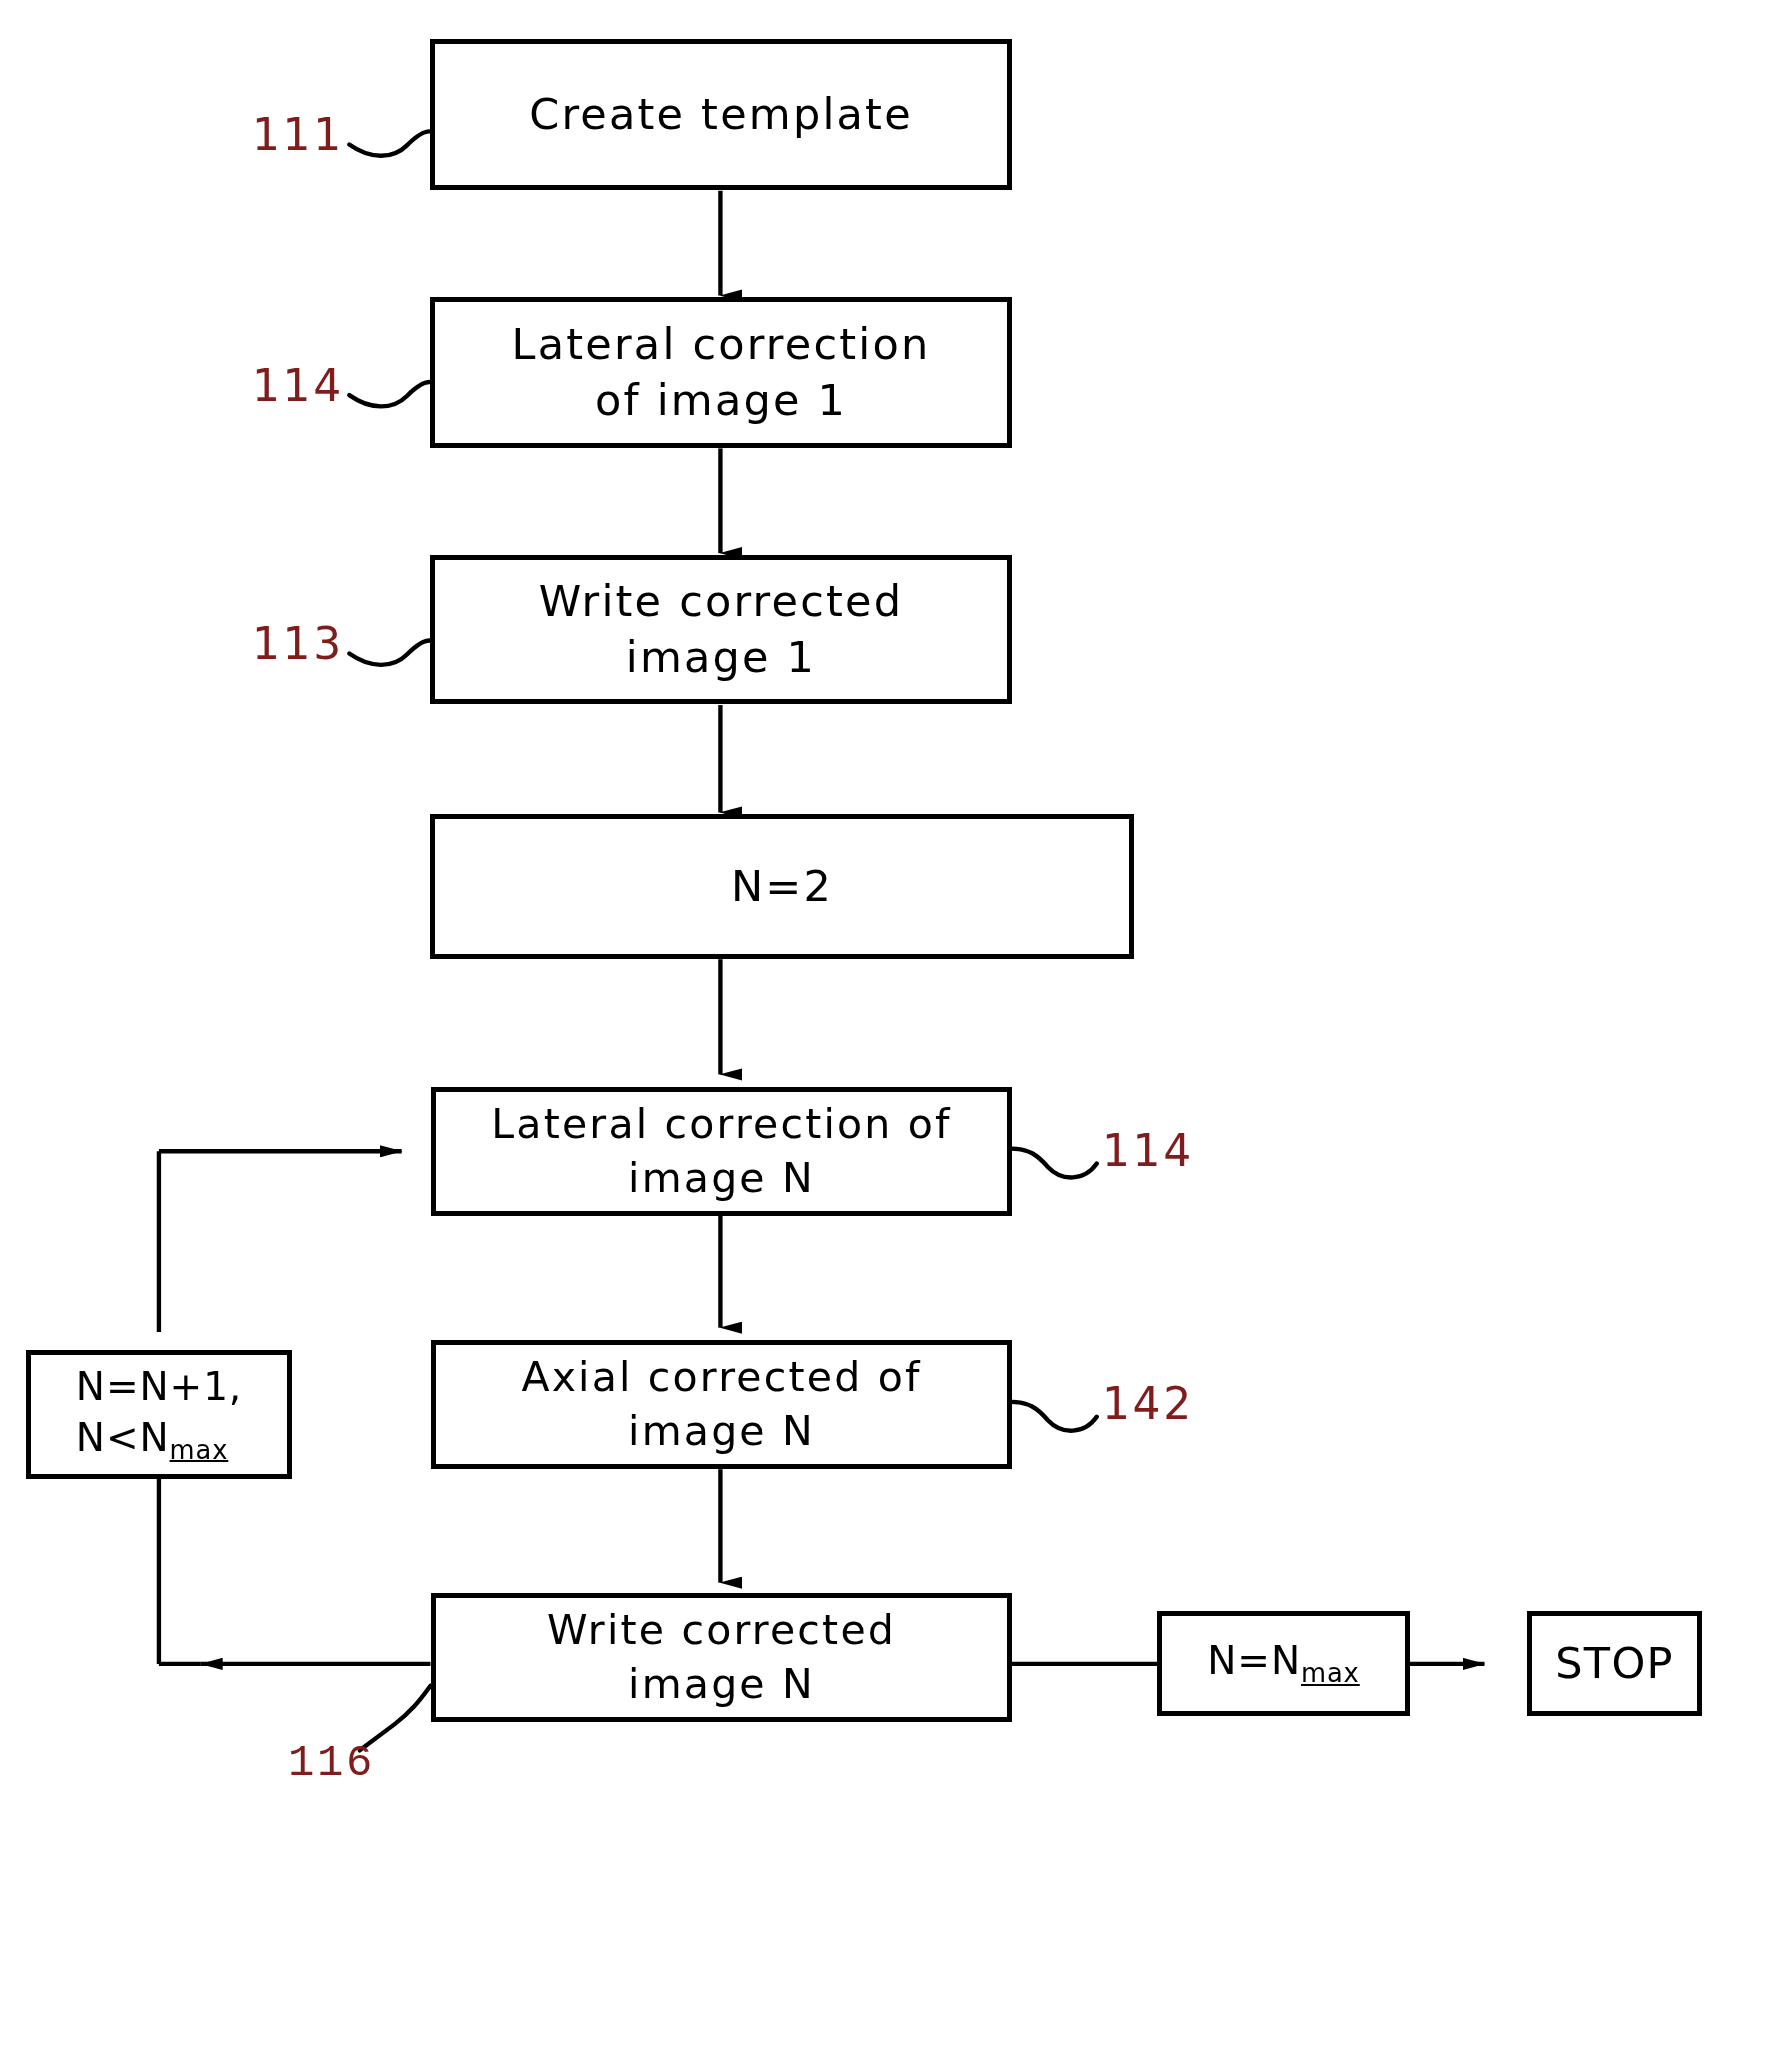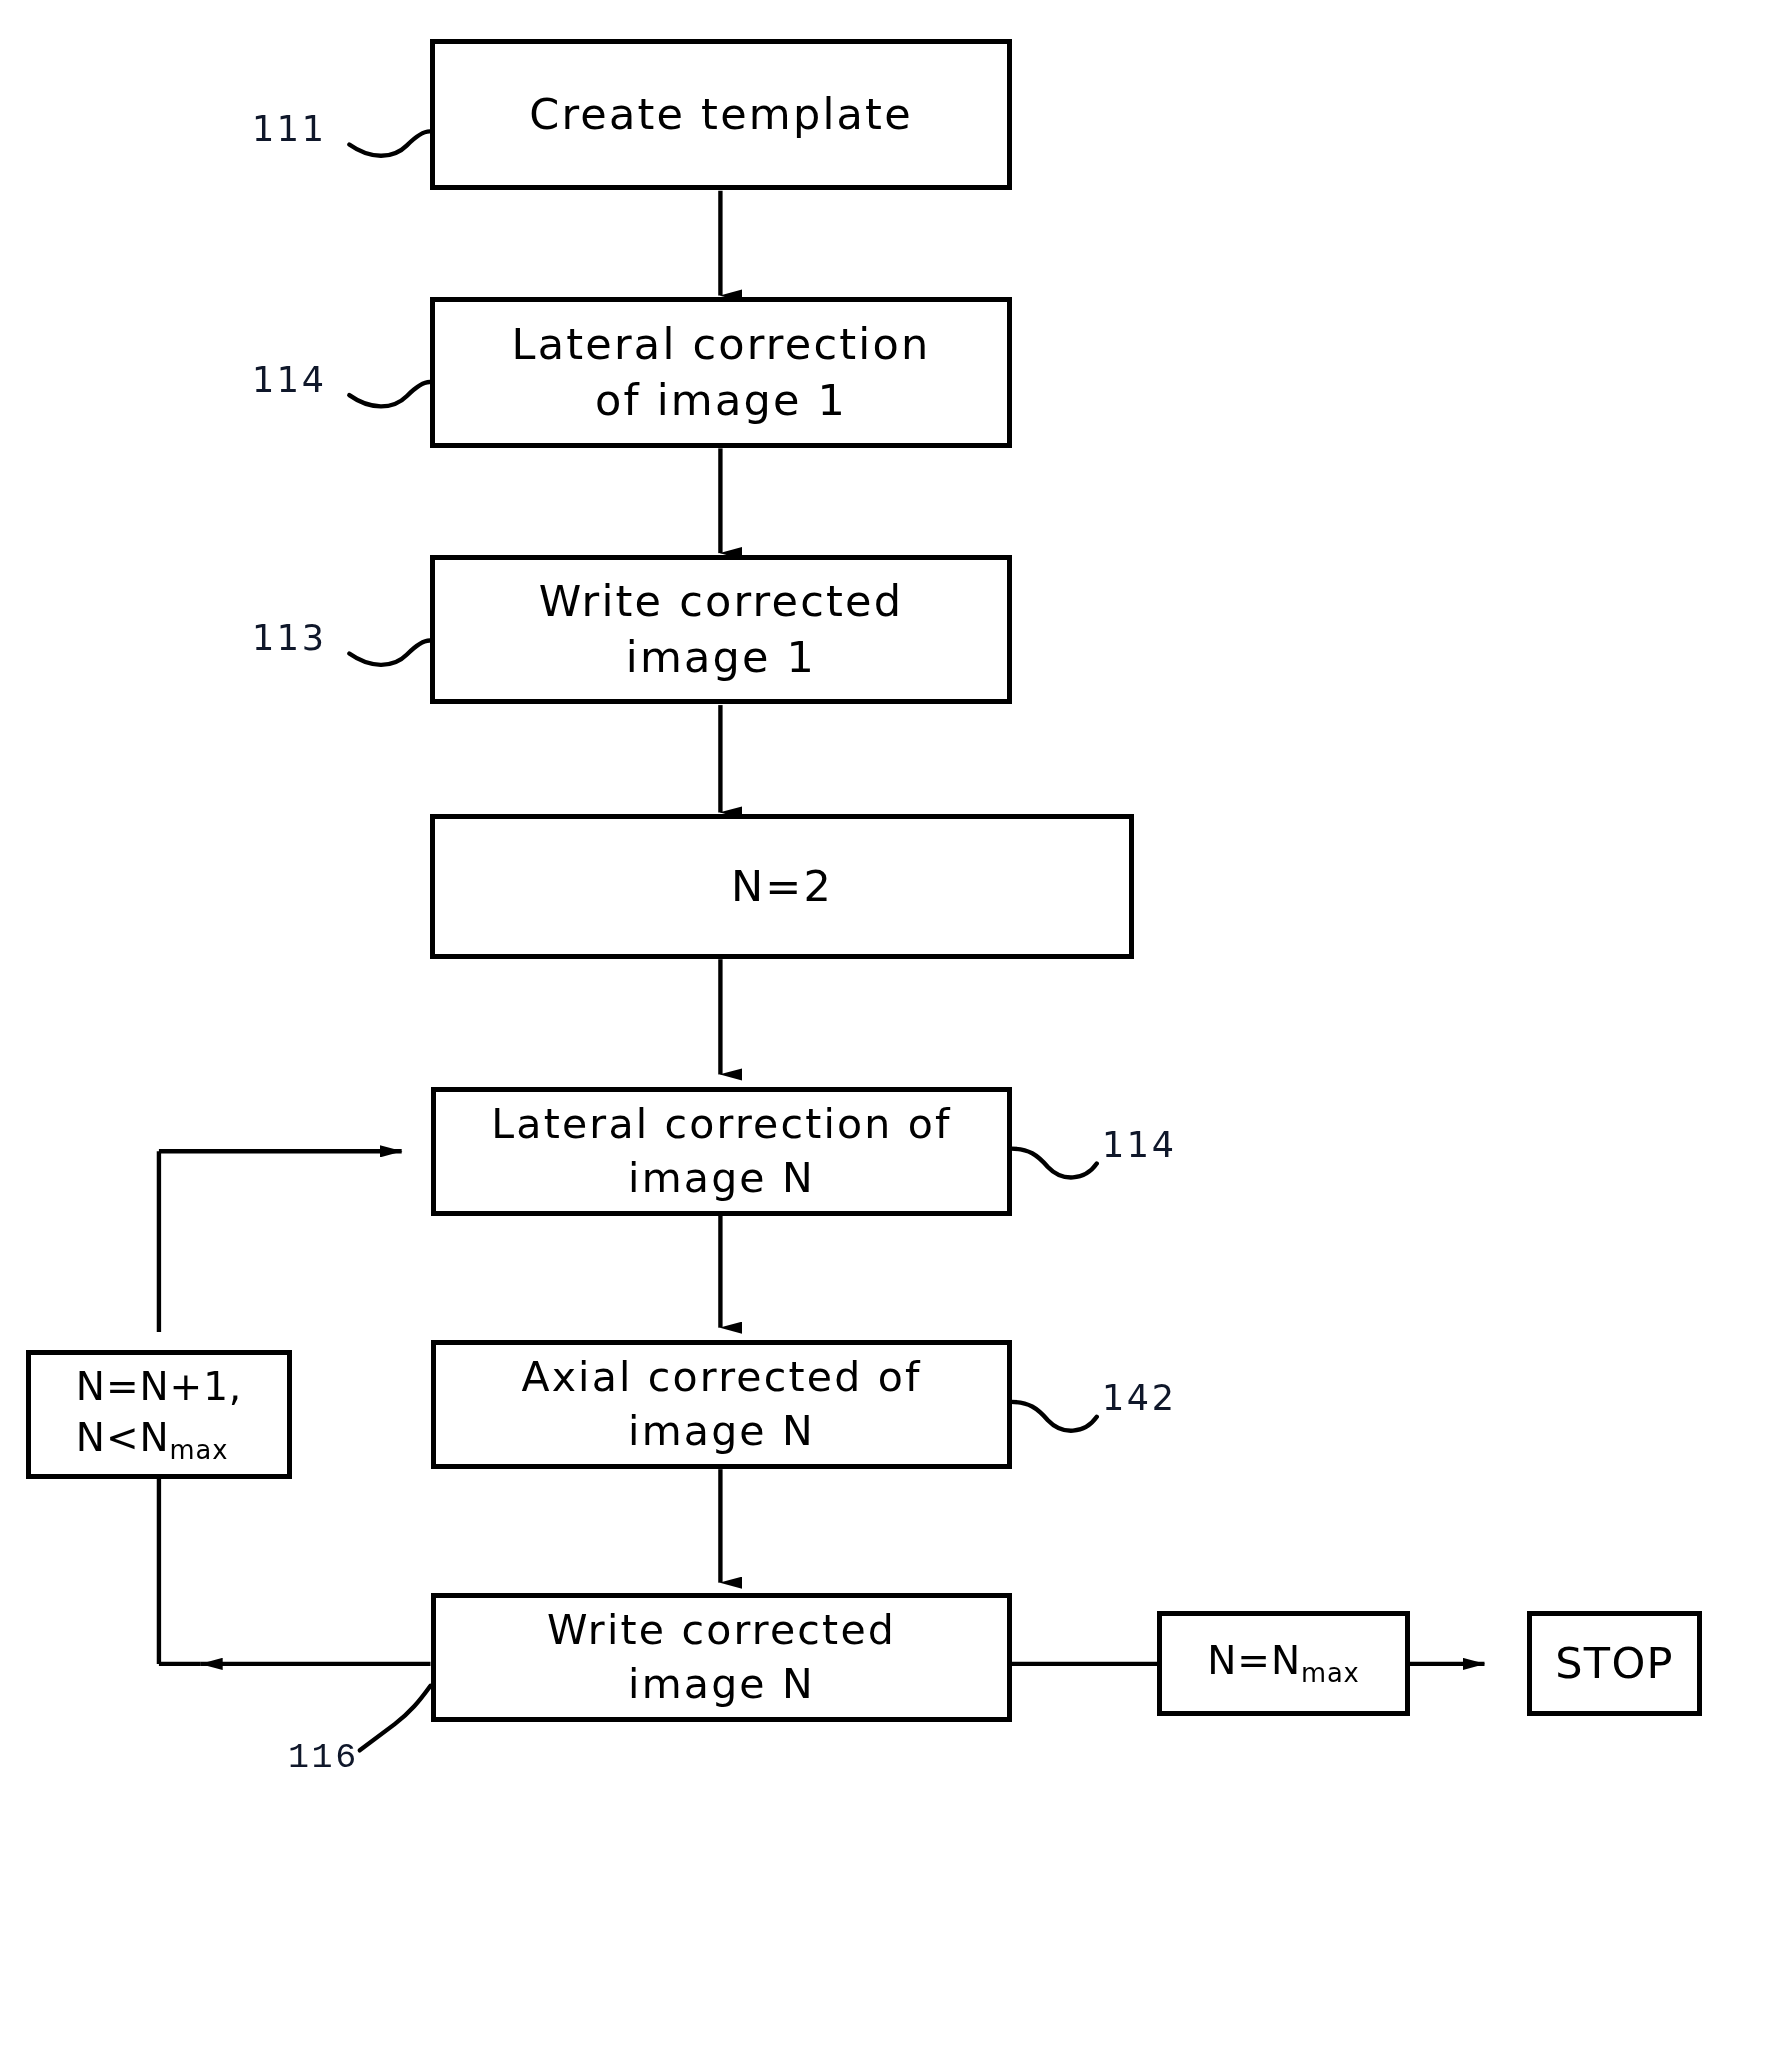--- a/index.html
+++ b/index.html
@@ -27,28 +27,28 @@
   }
   .box .txt{display:block;padding:0 8.7px;}
   .box .ln{display:block;white-space:nowrap;}
 
   
   .b-main{font-size:43px;}
   .b-nn{font-size:41px;}
   .b-small{font-size:39px;letter-spacing:0.9px;}
   .b-stop{font-size:43px;letter-spacing:1.3px;}
 
-  sub{font-size:0.66em;vertical-align:-0.30em;letter-spacing:0.9px;}
+  sub{font-size:0.66em;vertical-align:-0.30em;letter-spacing:0.9px;text-decoration:underline;}
 
   
   .ref{
     position:absolute;
-    font-size:35px;
+    font-size:44px;
     letter-spacing:2.6px;
-    color:#0f172a;
+    color:#7f1d1d;
     white-space:nowrap;
   }
 
   
   #wires{position:absolute;left:0;top:0;width:1784px;height:2052px;pointer-events:none;}
 </style>
 </head>
 <body>
 
 <div id="stage">

